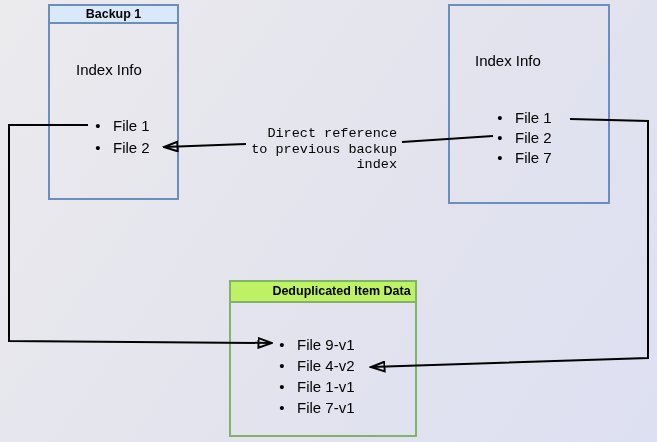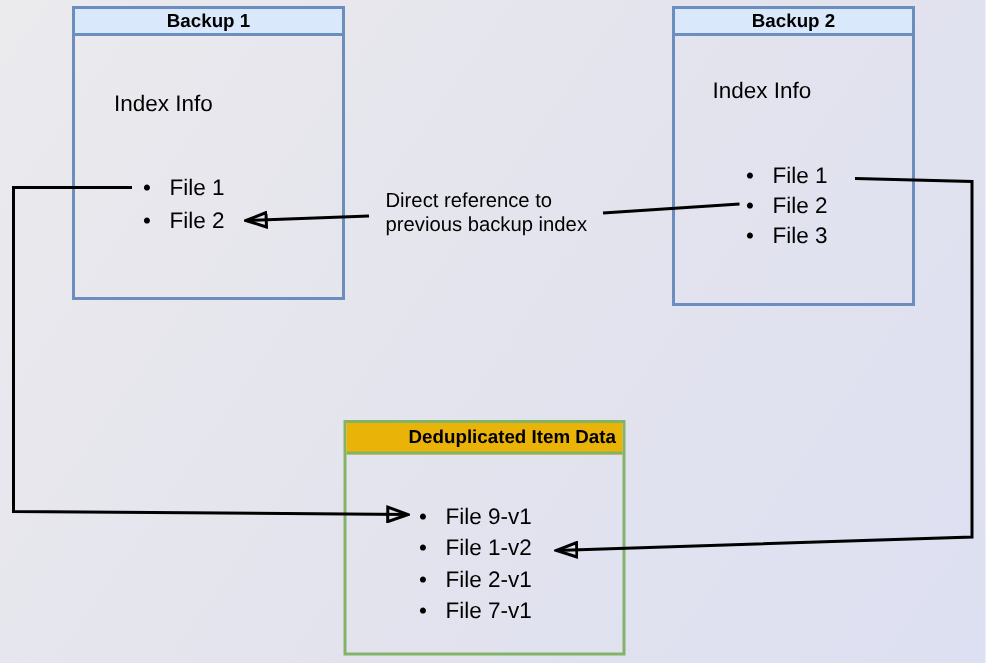--- a/index.html
+++ b/index.html
@@ -14,101 +14,98 @@
 
   
   .node{position:absolute;box-sizing:border-box;border:2px solid;background:transparent;}
   .node.blue{border-color:#6c8ebf;}
   .node.green{border-color:#82b366;}
   .node-header{
     box-sizing:border-box;border-bottom:2px solid;
     text-align:center;font-weight:bold;font-size:12.5px;
   }
   .blue .node-header{background:#dae8fc;border-color:#6c8ebf;height:18px;line-height:16px;}
-  .green .node-header{background:#eab308;border-color:#82b366;height:21px;line-height:19px;padding-left:37px;}
+  .green .node-header{background:#bef264;border-color:#82b366;height:21px;line-height:19px;padding-left:37px;}
 
   .sub{position:absolute;font-size:15px;line-height:18px;white-space:nowrap;}
 
   .list{position:absolute;}
   .row{display:flex;align-items:center;}
   .lh22 .row{height:22px;}
   .lh20 .row{height:20px;}
   .lh21 .row{height:21px;}
   .dot{width:14px;text-align:center;font-size:15px;flex:0 0 14px;}
   .itm{margin-left:8px;font-size:15px;white-space:nowrap;}
 
   
   svg.edges{position:absolute;left:0;top:0;pointer-events:none;}
   svg.edges path{stroke:#000000;stroke-width:2;fill:none;}
 
   
   .edge-label{
-    position:absolute;left:257px;top:126px;width:150px;
-    text-align:left;font-size:13.5px;line-height:15.5px;
+    position:absolute;left:247px;top:126px;width:150px;
+    text-align:right;font-size:13.5px;line-height:15.5px;font-family:Liberation Mono, monospace;
   }
 </style>
 </head>
 <body>
 
 <div class="stage">
 
-  <div class="node blue" style="left:48px;top:4px;width:182px;height:196px;">
+  <div class="node blue" style="left:48px;top:4px;width:131px;height:196px;">
     <div class="node-header">
       <span>Backup 1</span>
     </div>
     <div class="sub" style="left:26px;top:55px;">Index Info</div>
     <div class="list lh22" style="left:41px;top:108px;">
       <div class="row">
         <span class="dot">•</span>
         <span class="itm">File 1</span>
       </div>
       <div class="row">
         <span class="dot">•</span>
         <span class="itm">File 2</span>
       </div>
     </div>
   </div>
 
   <div class="node blue" style="left:448px;top:4px;width:162px;height:200px;">
-    <div class="node-header">
-      <span>Backup 2</span>
-    </div>
     <div class="sub" style="left:25px;top:46px;">Index Info</div>
     <div class="list lh20" style="left:43px;top:101px;">
       <div class="row">
         <span class="dot">•</span>
         <span class="itm">File 1</span>
       </div>
       <div class="row">
         <span class="dot">•</span>
         <span class="itm">File 2</span>
       </div>
       <div class="row">
         <span class="dot">•</span>
-        <span class="itm">File 3</span>
+        <span class="itm">File 7</span>
       </div>
     </div>
   </div>
 
   <div class="node green" style="left:229px;top:280px;width:188px;height:157px;">
     <div class="node-header">
       <span>Deduplicated Item Data</span>
     </div>
     <div class="list lh21" style="left:44px;top:52px;">
       <div class="row">
         <span class="dot">•</span>
         <span class="itm">File 9-v1</span>
       </div>
       <div class="row">
         <span class="dot">•</span>
-        <span class="itm">File 1-v2</span>
+        <span class="itm">File 4-v2</span>
       </div>
       <div class="row">
         <span class="dot">•</span>
-        <span class="itm">File 2-v1</span>
+        <span class="itm">File 1-v1</span>
       </div>
       <div class="row">
         <span class="dot">•</span>
         <span class="itm">File 7-v1</span>
       </div>
     </div>
   </div>
 
   <svg class="edges" width="657" height="442" viewBox="0 0 657 442">
     <defs>

